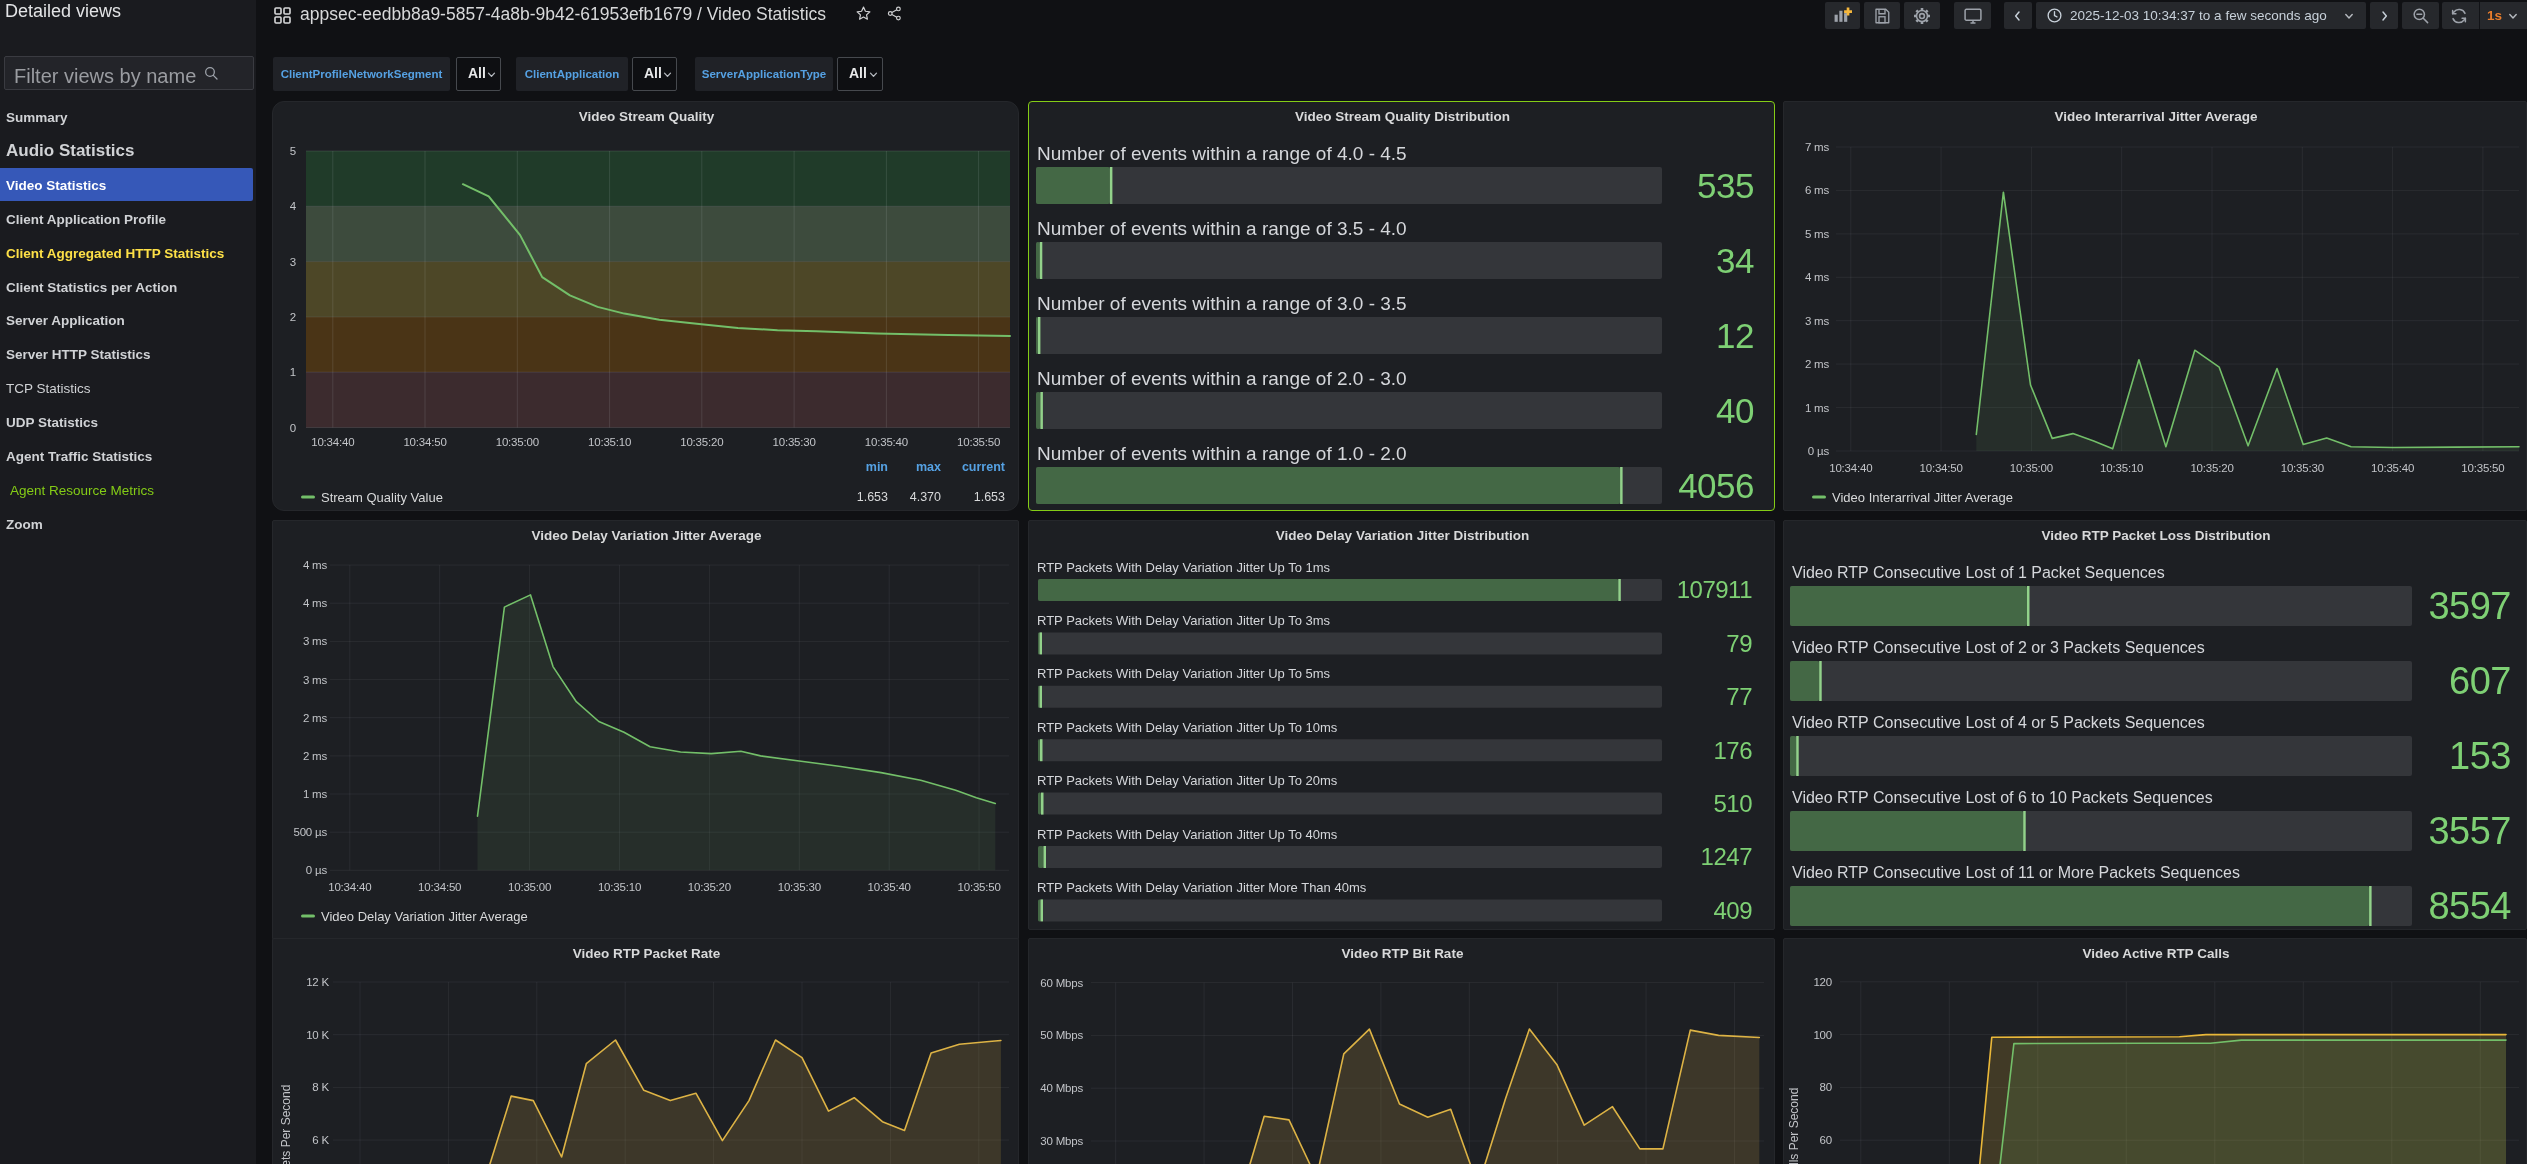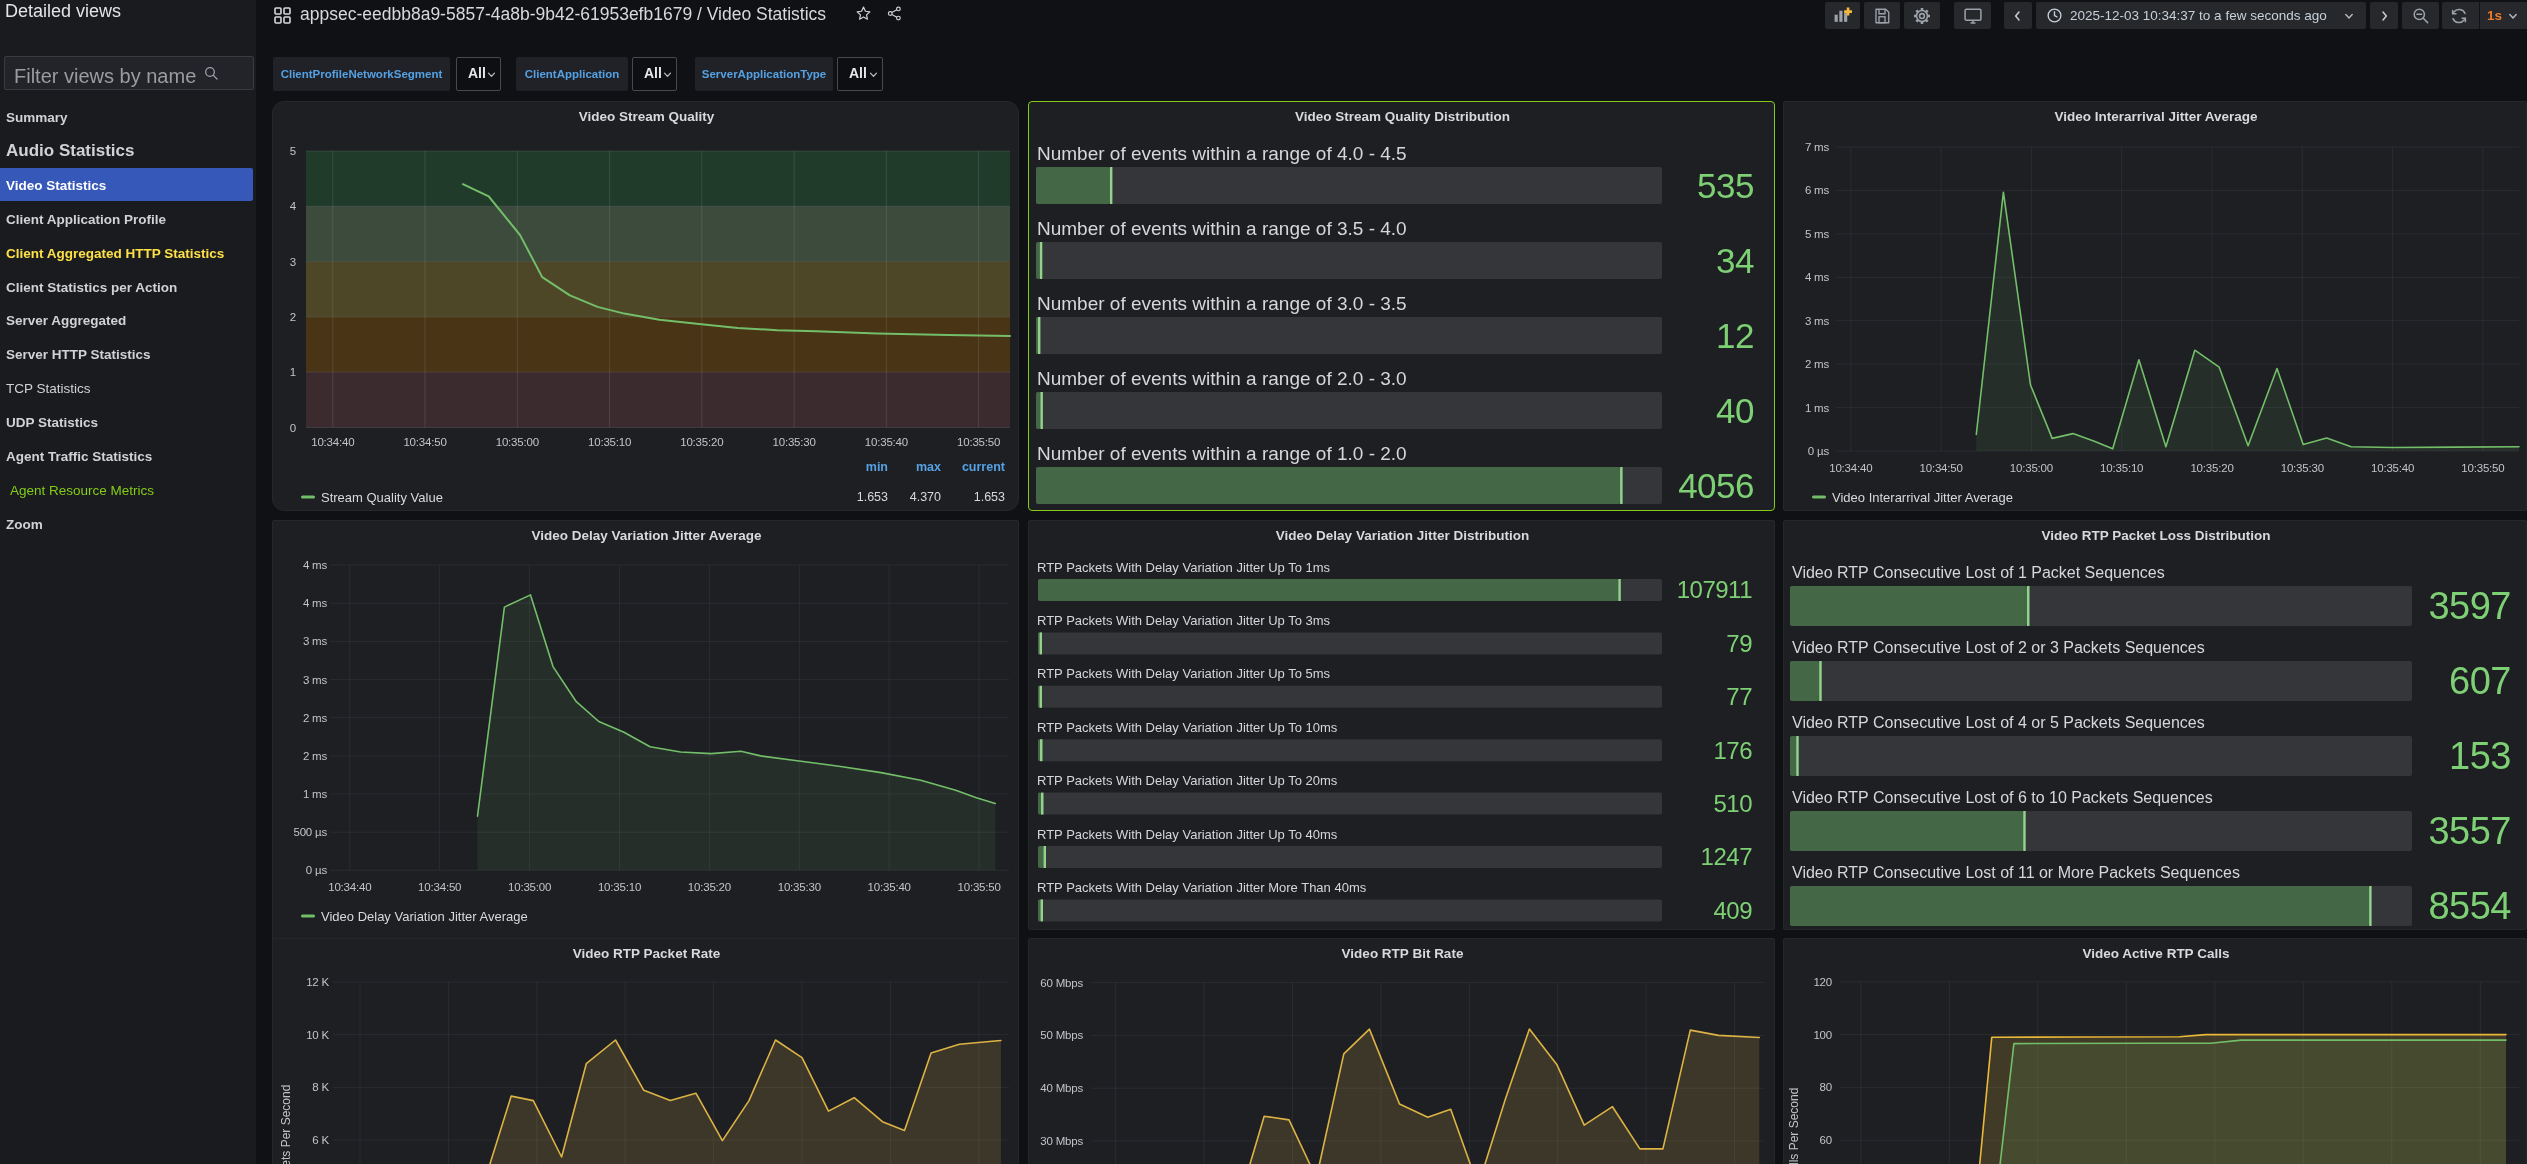--- a/index.html
+++ b/index.html
@@ -21,21 +21,21 @@
     <div style="position:absolute;left:0;top:202.2px;width:253px;height:33px;border-radius:0 2px 2px 0">
       <span style="position:absolute;left:6px;top:50%;transform:translateY(-50%);font-size:13.5px;font-weight:700;color:#d0d2d5">Client Application Profile</span>
     </div>
     <div style="position:absolute;left:0;top:236.1px;width:253px;height:33px;border-radius:0 2px 2px 0">
       <span style="position:absolute;left:6px;top:50%;transform:translateY(-50%);font-size:13.5px;font-weight:700;color:#fde047">Client Aggregated HTTP Statistics</span>
     </div>
     <div style="position:absolute;left:0;top:270.0px;width:253px;height:33px;border-radius:0 2px 2px 0">
       <span style="position:absolute;left:6px;top:50%;transform:translateY(-50%);font-size:13.5px;font-weight:700;color:#d0d2d5">Client Statistics per Action</span>
     </div>
     <div style="position:absolute;left:0;top:303.9px;width:253px;height:33px;border-radius:0 2px 2px 0">
-      <span style="position:absolute;left:6px;top:50%;transform:translateY(-50%);font-size:13.5px;font-weight:700;color:#d0d2d5">Server Aggregated</span>
+      <span style="position:absolute;left:6px;top:50%;transform:translateY(-50%);font-size:13.5px;font-weight:700;color:#d0d2d5">Server Application</span>
     </div>
     <div style="position:absolute;left:0;top:337.8px;width:253px;height:33px;border-radius:0 2px 2px 0">
       <span style="position:absolute;left:6px;top:50%;transform:translateY(-50%);font-size:13.5px;font-weight:700;color:#d0d2d5">Server HTTP Statistics</span>
     </div>
     <div style="position:absolute;left:0;top:371.7px;width:253px;height:33px;border-radius:0 2px 2px 0">
       <span style="position:absolute;left:6px;top:50%;transform:translateY(-50%);font-size:13.5px;font-weight:400;color:#d0d2d5">TCP Statistics</span>
     </div>
     <div style="position:absolute;left:0;top:405.6px;width:253px;height:33px;border-radius:0 2px 2px 0">
       <span style="position:absolute;left:6px;top:50%;transform:translateY(-50%);font-size:13.5px;font-weight:700;color:#d0d2d5">UDP Statistics</span>
     </div>

